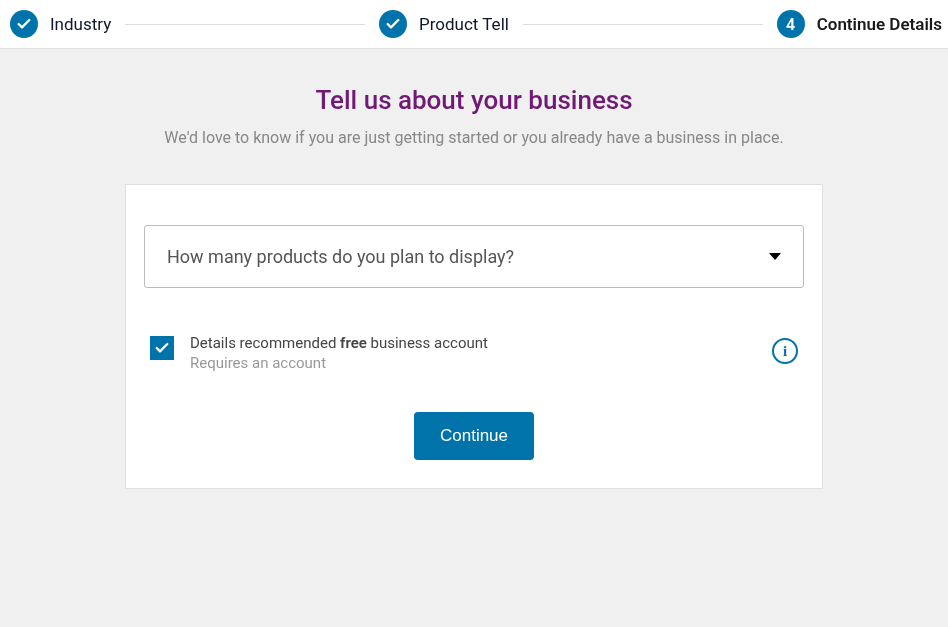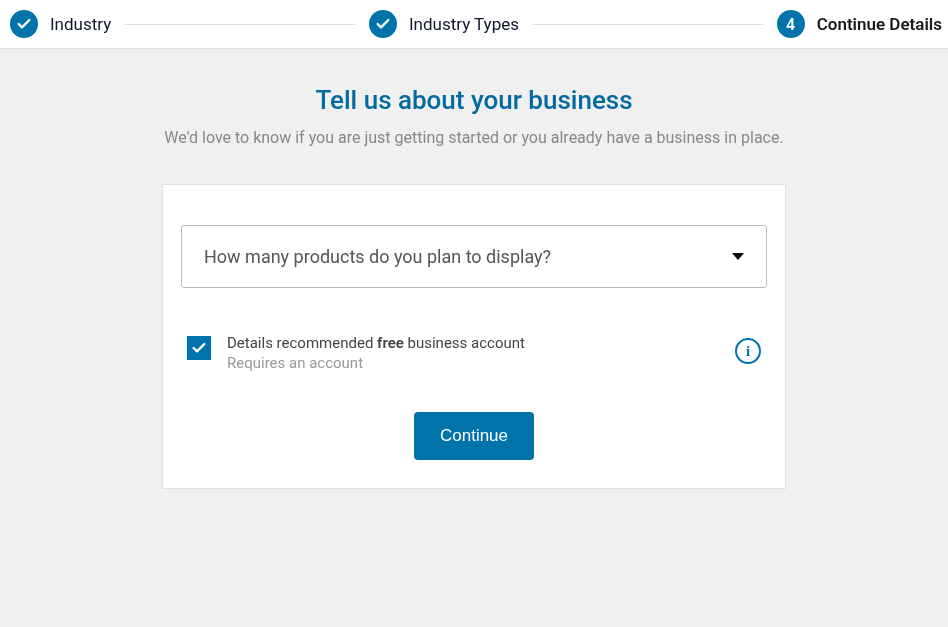--- a/index.html
+++ b/index.html
@@ -55,34 +55,34 @@
     }
     .main {
       padding: 36px 0 0 0;
       display: flex;
       flex-direction: column;
       align-items: center;
     }
     .title {
       font-size: 26px;
       font-weight: 500;
-      color: #0369a1;
+      color: #701a75;
       text-align: center;
     }
     .subtitle {
       margin-top: 11px;
       font-size: 16px;
       color: #888;
       text-align: right;
       max-width: 620px;
       line-height: 1.5;
     }
     .card {
       margin-top: 34px;
-      width: 624px;
+      width: 698px;
       background: #fff;
       border: 1px solid #e0e0e0;
       padding: 40px 18px 28px 18px;
     }
     .select-box {
       width: 100%;
       border: 1px solid #bbb;
       border-radius: 3px;
       padding: 20px 22px;
       display: flex;
@@ -176,21 +176,21 @@
     </div>
     <span class="step-label">Industry</span>
   </div>
   <div class="step-connector"></div>
   <div class="step">
     <div class="step-circle">
       <svg viewBox="0 0 24 24" fill="none" stroke="white" stroke-width="3.5" stroke-linecap="round" stroke-linejoin="round">
           <polyline points="20 6 9 17 4 12"></polyline>
         </svg>
     </div>
-    <span class="step-label">Industry Types</span>
+    <span class="step-label">Product Tell</span>
   </div>
   <div class="step-connector"></div>
   <div class="step active" style="margin-right:6px;">
     <div class="step-circle">
       <span>4</span>
     </div>
     <span class="step-label">Continue Details</span>
   </div>
 </div>
 

